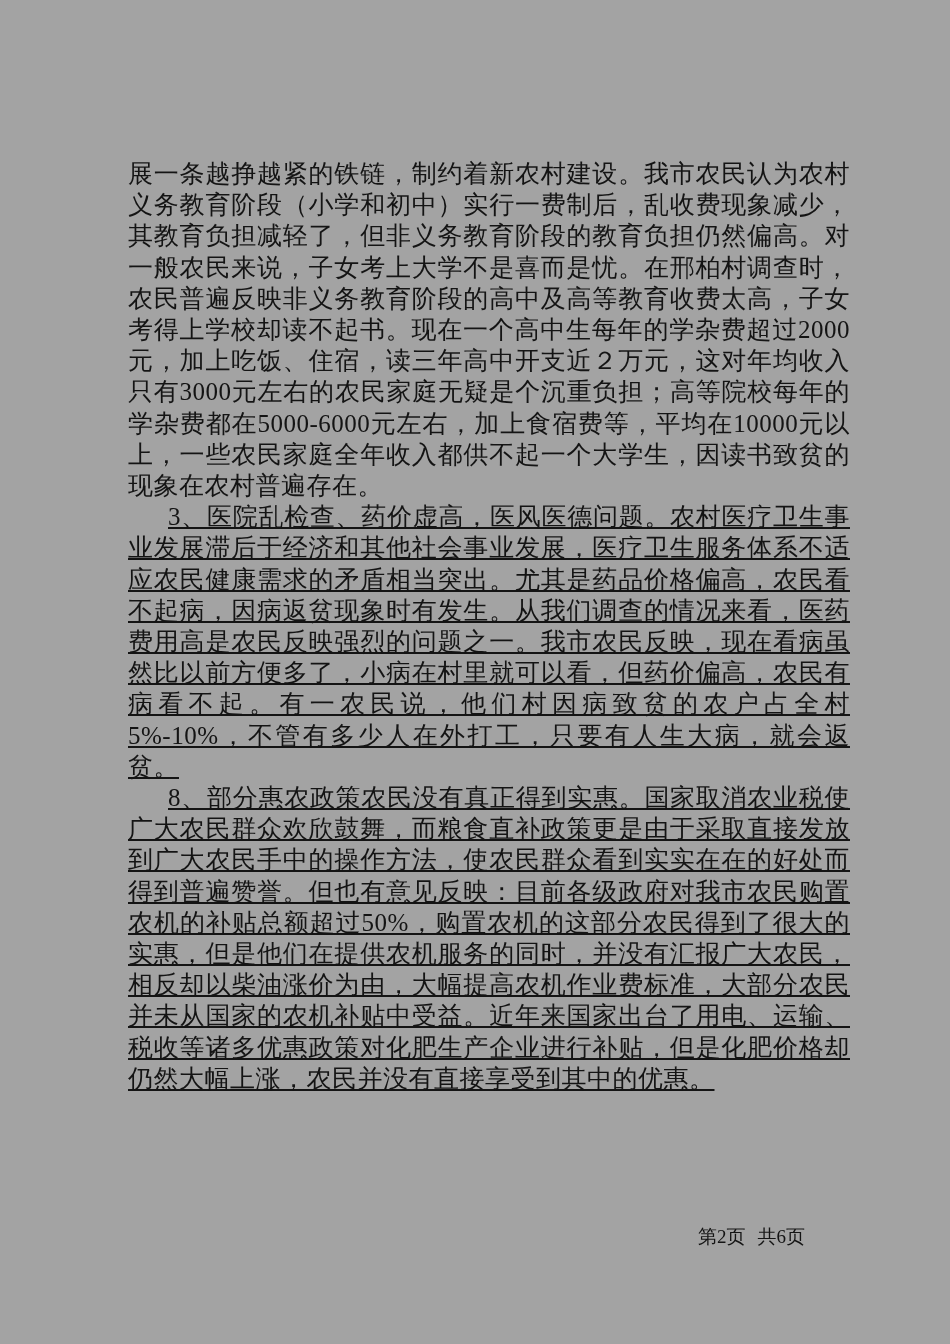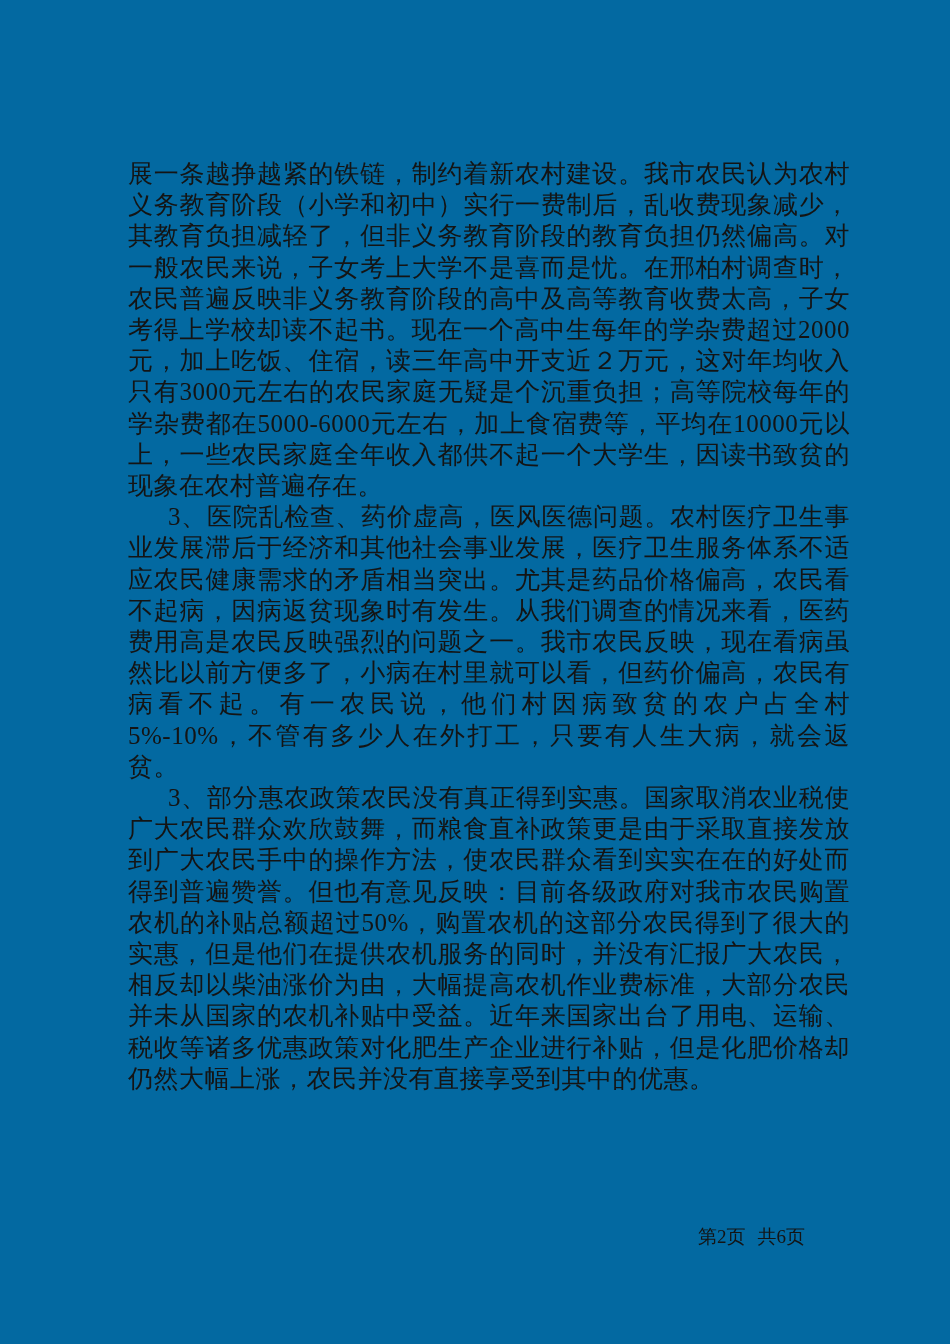--- a/index.html
+++ b/index.html
@@ -4,21 +4,21 @@
   <style>
     html, body {
       margin: 0;
       padding: 0;
       background: #ffffff;
     }
     .page {
       position: relative;
       width: 950px;
       height: 1344px;
-      background: #0369a1;
+      background: #a3a3a3;
       overflow: hidden;
       font-family: "Liberation Serif", "DejaVu Serif", serif;
       color: #141414;
       box-sizing: border-box;
     }
     .text-block {
       position: absolute;
       left: 128px;
       top: 158px;
       width: 722px;
@@ -26,20 +26,21 @@
       line-height: 31.2px;
       text-align: justify;
       letter-spacing: 0.5px;
     }
     .text-block p {
       margin: 0;
       padding: 0;
     }
     .text-block p.indent {
       text-indent: 1.6em;
+      text-decoration: underline;
     }
     .footer {
       position: absolute;
       left: 0;
       top: 1224px;
       width: 950px;
       height: 30px;
       font-size: 19px;
       color: #141414;
     }
@@ -53,21 +54,21 @@
     }
   </style>
 </head>
 <body>
 
 <div class="page">
 
   <div class="text-block">
     <p>展一条越挣越紧的铁链，制约着新农村建设。我市农民认为农村义务教育阶段（小学和初中）实行一费制后，乱收费现象减少，其教育负担减轻了，但非义务教育阶段的教育负担仍然偏高。对一般农民来说，子女考上大学不是喜而是忧。在邢柏村调查时，农民普遍反映非义务教育阶段的高中及高等教育收费太高，子女考得上学校却读不起书。现在一个高中生每年的学杂费超过2000元，加上吃饭、住宿，读三年高中开支近２万元，这对年均收入只有3000元左右的农民家庭无疑是个沉重负担；高等院校每年的学杂费都在5000-6000元左右，加上食宿费等，平均在10000元以上，一些农民家庭全年收入都供不起一个大学生，因读书致贫的现象在农村普遍存在。</p>
     <p class="indent">3、医院乱检查、药价虚高，医风医德问题。农村医疗卫生事业发展滞后于经济和其他社会事业发展，医疗卫生服务体系不适应农民健康需求的矛盾相当突出。尤其是药品价格偏高，农民看不起病，因病返贫现象时有发生。从我们调查的情况来看，医药费用高是农民反映强烈的问题之一。我市农民反映，现在看病虽然比以前方便多了，小病在村里就可以看，但药价偏高，农民有病看不起。有一农民说，他们村因病致贫的农户占全村5%-10%，不管有多少人在外打工，只要有人生大病，就会返贫。</p>
-    <p class="indent">3、部分惠农政策农民没有真正得到实惠。国家取消农业税使广大农民群众欢欣鼓舞，而粮食直补政策更是由于采取直接发放到广大农民手中的操作方法，使农民群众看到实实在在的好处而得到普遍赞誉。但也有意见反映：目前各级政府对我市农民购置农机的补贴总额超过50%，购置农机的这部分农民得到了很大的实惠，但是他们在提供农机服务的同时，并没有汇报广大农民，相反却以柴油涨价为由，大幅提高农机作业费标准，大部分农民并未从国家的农机补贴中受益。近年来国家出台了用电、运输、税收等诸多优惠政策对化肥生产企业进行补贴，但是化肥价格却仍然大幅上涨，农民并没有直接享受到其中的优惠。</p>
+    <p class="indent">8、部分惠农政策农民没有真正得到实惠。国家取消农业税使广大农民群众欢欣鼓舞，而粮食直补政策更是由于采取直接发放到广大农民手中的操作方法，使农民群众看到实实在在的好处而得到普遍赞誉。但也有意见反映：目前各级政府对我市农民购置农机的补贴总额超过50%，购置农机的这部分农民得到了很大的实惠，但是他们在提供农机服务的同时，并没有汇报广大农民，相反却以柴油涨价为由，大幅提高农机作业费标准，大部分农民并未从国家的农机补贴中受益。近年来国家出台了用电、运输、税收等诸多优惠政策对化肥生产企业进行补贴，但是化肥价格却仍然大幅上涨，农民并没有直接享受到其中的优惠。</p>
   </div>
 
   <div class="footer">
     <span class="footer-inner">
       <span>第2页</span>
       <span>共6页</span>
     </span>
   </div>
 
 </div>

